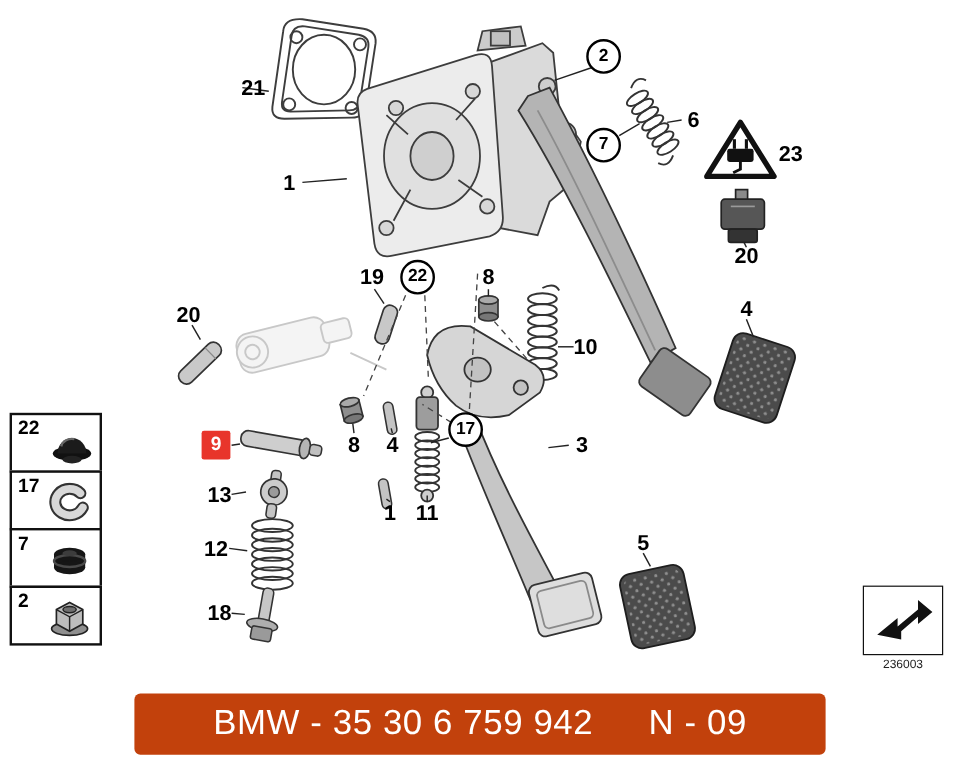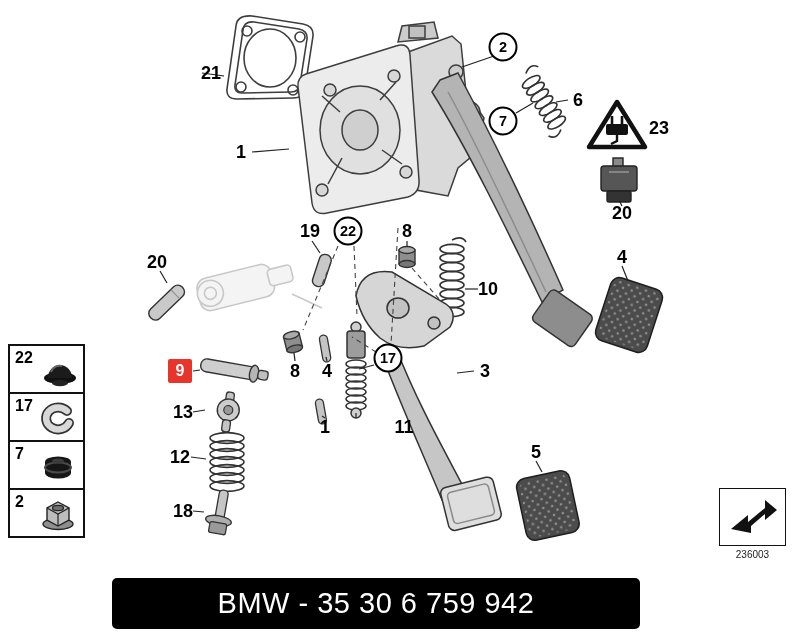--- a/index.html
+++ b/index.html
@@ -62,22 +62,22 @@
     border: 1.5px solid #111; background: #fff;
     display: flex; align-items: center; justify-content: center;
   }
   .ref-code {
     position: absolute; left: 719px; top: 549px; width: 67px;
     text-align: center; font-size: 10px; color: #222;
   }
 
   .footer {
     position: absolute; left: 112px; top: 578px;
-    width: 528px; height: 51px;
-    background: #000000; border-radius: 5px;
+    width: 576px; height: 51px;
+    background: #c2410c; border-radius: 5px;
     display: flex; align-items: center; justify-content: center;
     gap: 46px;
     color: #fff; font-size: 29px; letter-spacing: 0.5px;
   }
 </style>
 </head>
 <body>
 
 <div class="stage">
 
@@ -310,21 +310,21 @@
       <div class="callout plain" style="left: 622px; top: 257px;">4</div>
       <div class="callout plain" style="left: 157px; top: 262px;">20</div>
       <div class="callout plain" style="left: 488px; top: 289px;">10</div>
       <div class="callout circle" style="left: 388px; top: 358px;">17</div>
       <div class="callout highlight" style="left: 180px; top: 371px; background: rgb(232, 53, 43);">9</div>
       <div class="callout plain" style="left: 295px; top: 371px;">8</div>
       <div class="callout plain" style="left: 327px; top: 371px;">4</div>
       <div class="callout plain" style="left: 485px; top: 371px;">3</div>
       <div class="callout plain" style="left: 183px; top: 412px;">13</div>
       <div class="callout plain" style="left: 325px; top: 427px;">1</div>
-      <div class="callout plain" style="left: 356px; top: 427px; margin-left: 48px;">11</div>
+      <div class="callout plain" style="left: 356px; top: 427px;">11</div>
       <div class="callout plain" style="left: 180px; top: 457px;">12</div>
       <div class="callout plain" style="left: 536px; top: 452px;">5</div>
       <div class="callout plain" style="left: 183px; top: 511px;">18</div>
     </div>
 
   <div class="legend">
     <div class="legend-cell">
       <span class="legend-num">22</span>
       <svg class="legend-icon" width="44" height="36" viewBox="0 0 44 36">
         <ellipse cx="24" cy="24" rx="16" ry="6" fill="#111111"></ellipse>
@@ -364,15 +364,16 @@
 
   <div class="ref-box">
     <svg width="64" height="56" viewBox="0 0 64 56">
       <path d="M10,40 L27,26 L27,33 L44,19 L44,11 L56,21 L44,31 L44,25 L30,37 L30,44 Z" fill="#111111"></path>
     </svg>
   </div>
   <div class="ref-code">236003</div>
 
   <div class="footer">
     <span>BMW - 35 30 6 759 942</span>
+    <span>N - 09</span>
   </div>
 
 </div>
 
 </body></html>

